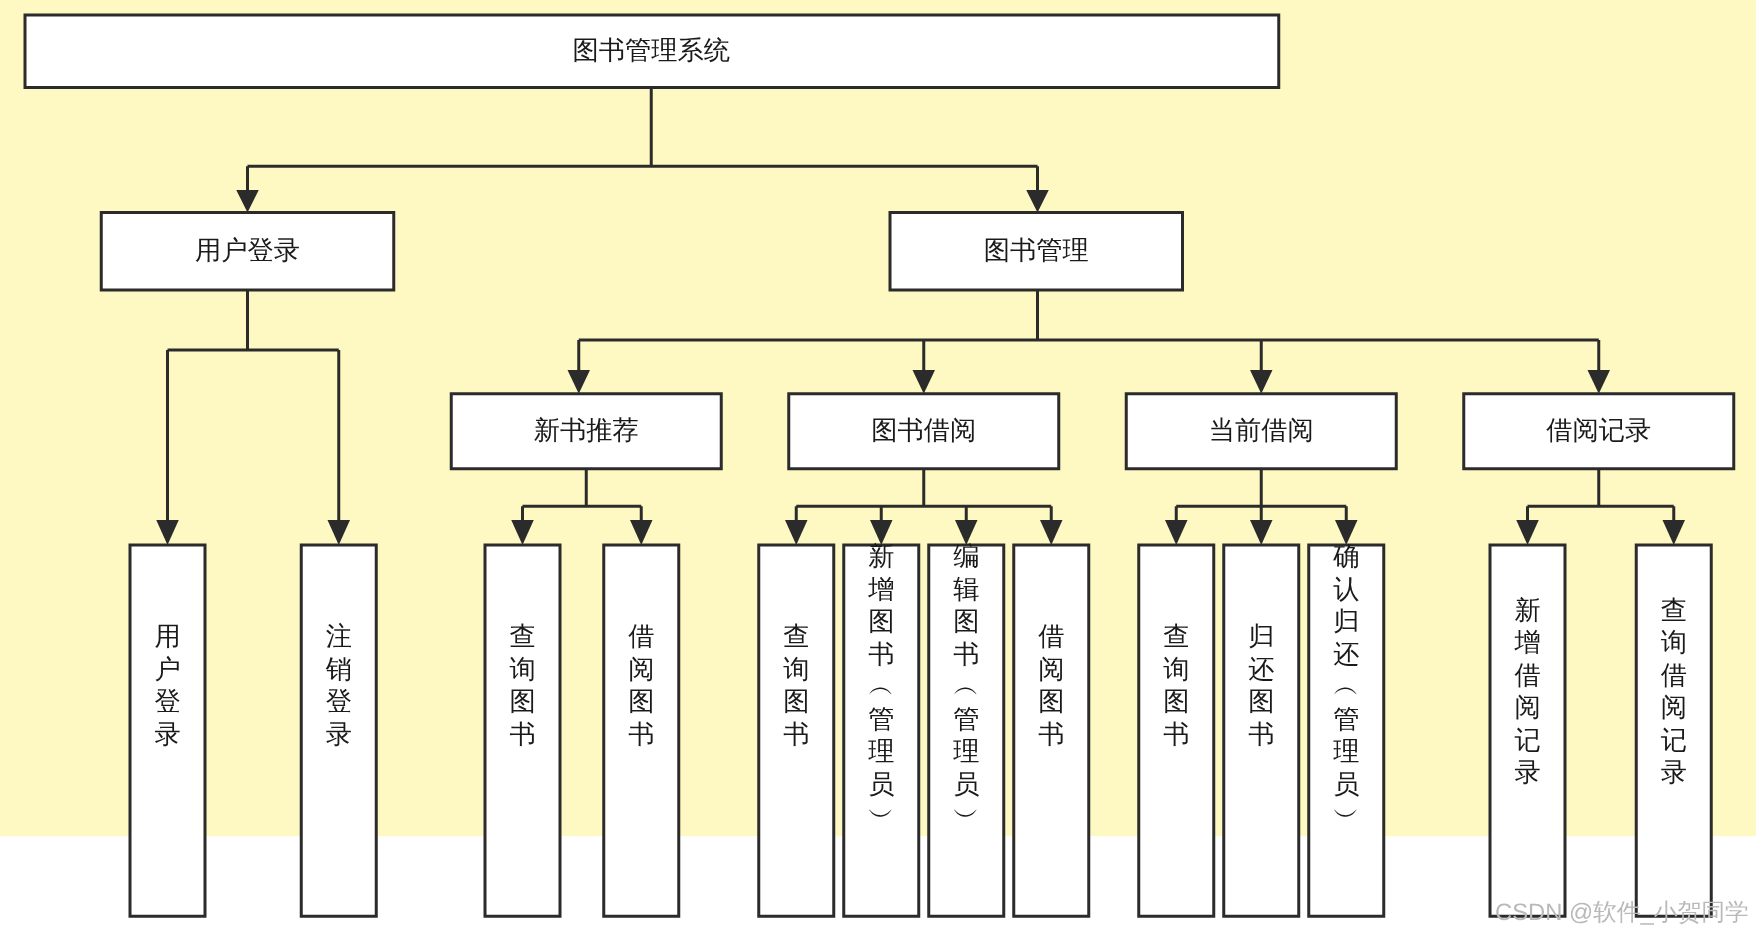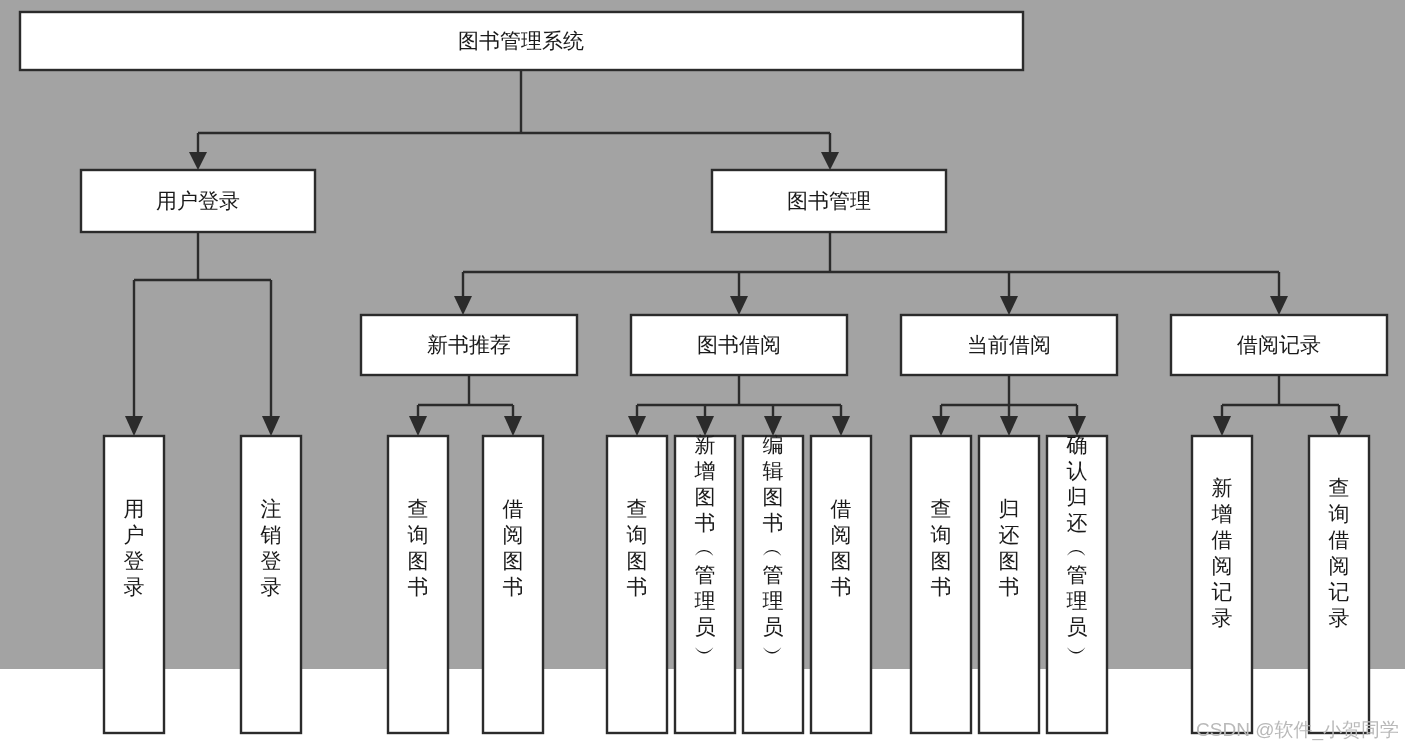--- a/index.html
+++ b/index.html
@@ -11,21 +11,21 @@
     width: 1405px;
     height: 747px;
     font-family: "Liberation Sans", "DejaVu Sans", sans-serif;
     overflow: hidden;
     position: relative;
   }
   #diagram-root {
     position: relative;
     width: 1405px;
     height: 669px;
-    background: #a3a3a3;
+    background: #fef9c3;
   }
   svg.diagram-canvas {
     position: absolute;
     left: 0;
     top: 0;
     width: 1405px;
     height: 747px;
   }
   .node-box {
     fill: #ffffff;

